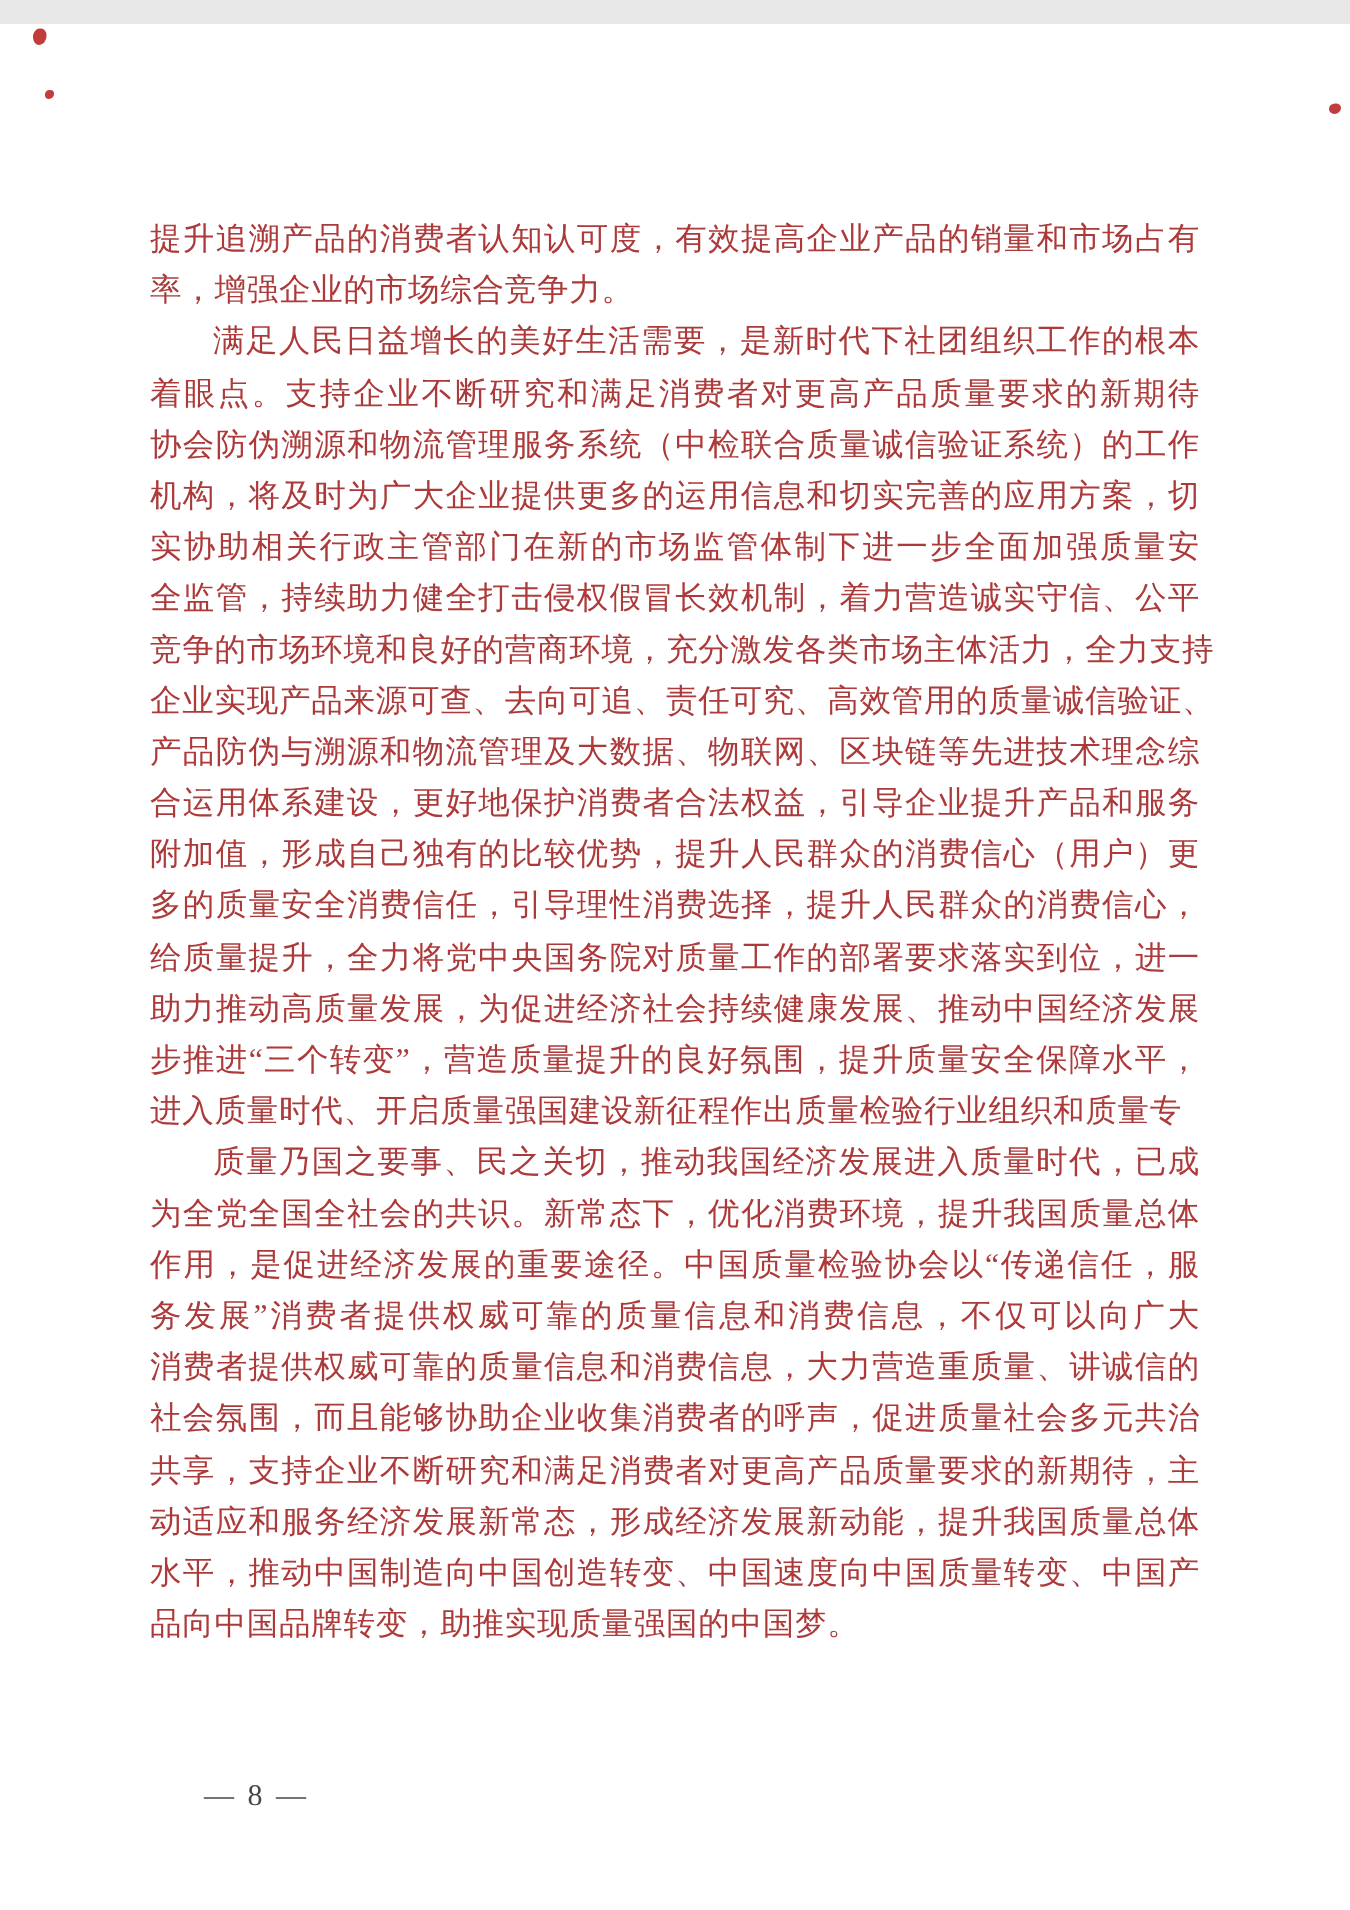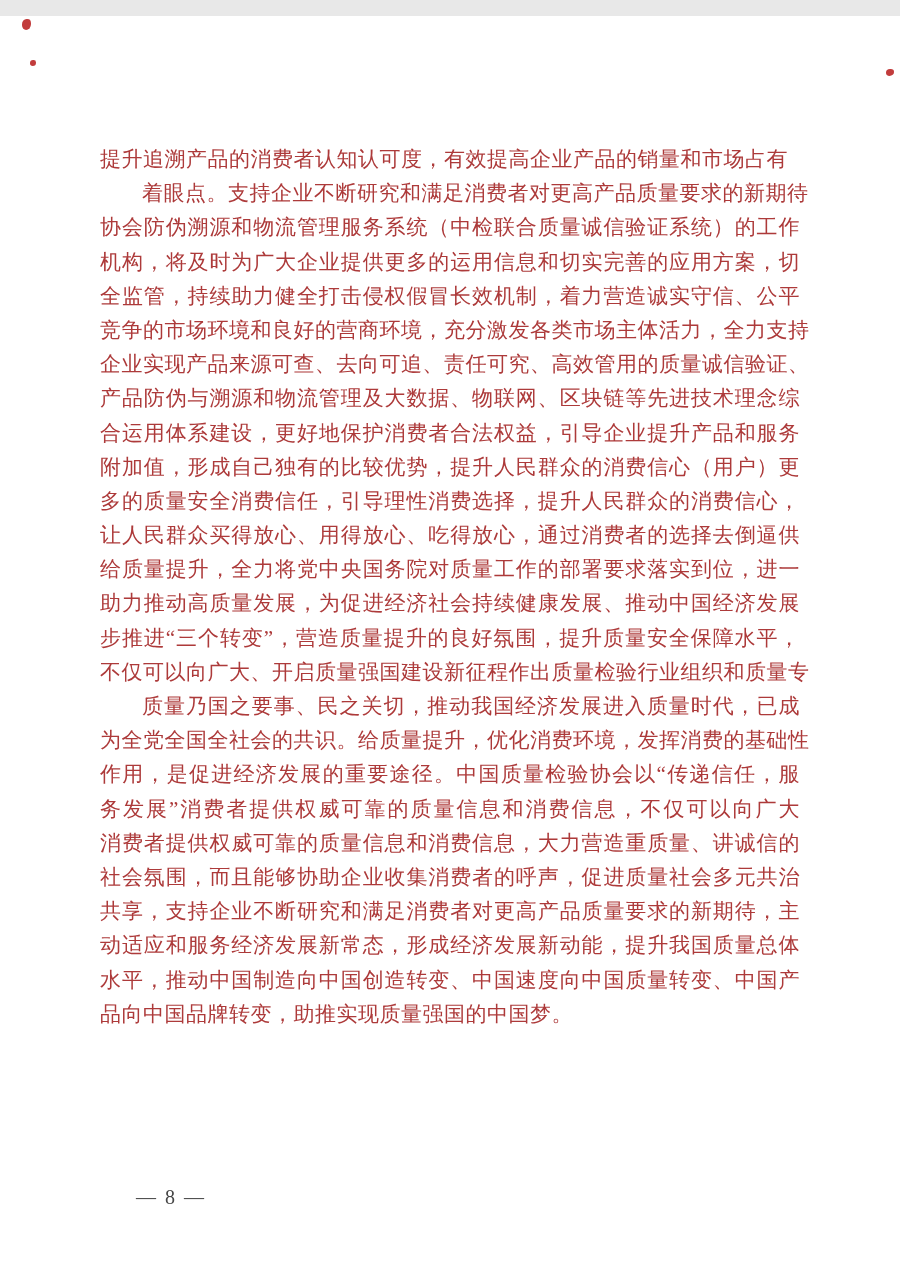--- a/index.html
+++ b/index.html
@@ -54,41 +54,43 @@
     border-radius: 50% 40% 55% 45%;
   }
 </style>
 </head>
 <body>
 
 <div class="doc-page">
   <div class="body-text" style="color: rgb(173, 58, 58);">
       <div class="para">
         <div class="line">提升追溯产品的消费者认知认可度，有效提高企业产品的销量和市场占有</div>
+        <div class="line">率，增强企业的市场综合竞争力。</div>
       </div>
       <div class="para indent">
+        <div class="line">满足人民日益增长的美好生活需要，是新时代下社团组织工作的根本</div>
         <div class="line">着眼点。支持企业不断研究和满足消费者对更高产品质量要求的新期待</div>
         <div class="line">协会防伪溯源和物流管理服务系统（中检联合质量诚信验证系统）的工作</div>
         <div class="line">机构，将及时为广大企业提供更多的运用信息和切实完善的应用方案，切</div>
+        <div class="line">实协助相关行政主管部门在新的市场监管体制下进一步全面加强质量安</div>
         <div class="line">全监管，持续助力健全打击侵权假冒长效机制，着力营造诚实守信、公平</div>
         <div class="line">竞争的市场环境和良好的营商环境，充分激发各类市场主体活力，全力支持</div>
         <div class="line">企业实现产品来源可查、去向可追、责任可究、高效管用的质量诚信验证、</div>
         <div class="line">产品防伪与溯源和物流管理及大数据、物联网、区块链等先进技术理念综</div>
         <div class="line">合运用体系建设，更好地保护消费者合法权益，引导企业提升产品和服务</div>
         <div class="line">附加值，形成自己独有的比较优势，提升人民群众的消费信心（用户）更</div>
         <div class="line">多的质量安全消费信任，引导理性消费选择，提升人民群众的消费信心，</div>
-        <div class="line">让人民群众买得放心、用得放心、吃得放心，通过消费者的选择去倒逼供</div>
         <div class="line">给质量提升，全力将党中央国务院对质量工作的部署要求落实到位，进一</div>
         <div class="line">助力推动高质量发展，为促进经济社会持续健康发展、推动中国经济发展</div>
         <div class="line">步推进“三个转变”，营造质量提升的良好氛围，提升质量安全保障水平，</div>
-        <div class="line">不仅可以向广大、开启质量强国建设新征程作出质量检验行业组织和质量专</div>
+        <div class="line">进入质量时代、开启质量强国建设新征程作出质量检验行业组织和质量专</div>
       </div>
       <div class="para indent">
         <div class="line">质量乃国之要事、民之关切，推动我国经济发展进入质量时代，已成</div>
-        <div class="line">为全党全国全社会的共识。给质量提升，优化消费环境，发挥消费的基础性</div>
+        <div class="line">为全党全国全社会的共识。新常态下，优化消费环境，提升我国质量总体</div>
         <div class="line">作用，是促进经济发展的重要途径。中国质量检验协会以“传递信任，服</div>
         <div class="line">务发展”消费者提供权威可靠的质量信息和消费信息，不仅可以向广大</div>
         <div class="line">消费者提供权威可靠的质量信息和消费信息，大力营造重质量、讲诚信的</div>
         <div class="line">社会氛围，而且能够协助企业收集消费者的呼声，促进质量社会多元共治</div>
         <div class="line">共享，支持企业不断研究和满足消费者对更高产品质量要求的新期待，主</div>
         <div class="line">动适应和服务经济发展新常态，形成经济发展新动能，提升我国质量总体</div>
         <div class="line">水平，推动中国制造向中国创造转变、中国速度向中国质量转变、中国产</div>
         <div class="line">品向中国品牌转变，助推实现质量强国的中国梦。</div>
       </div>
     </div>

